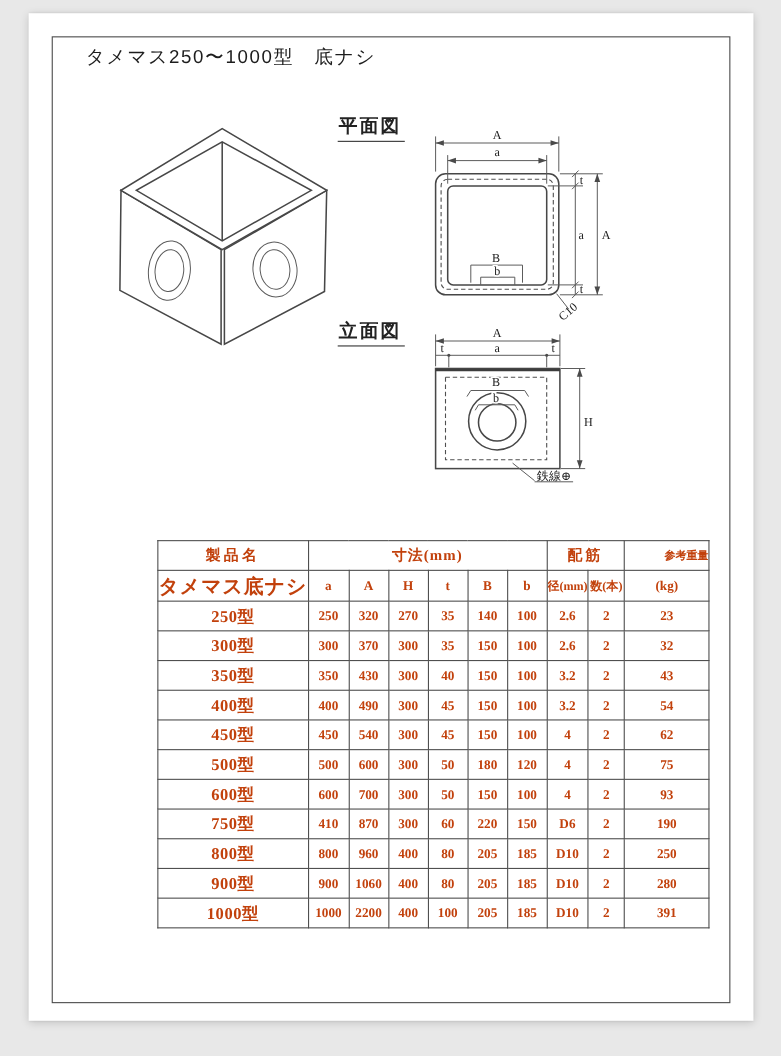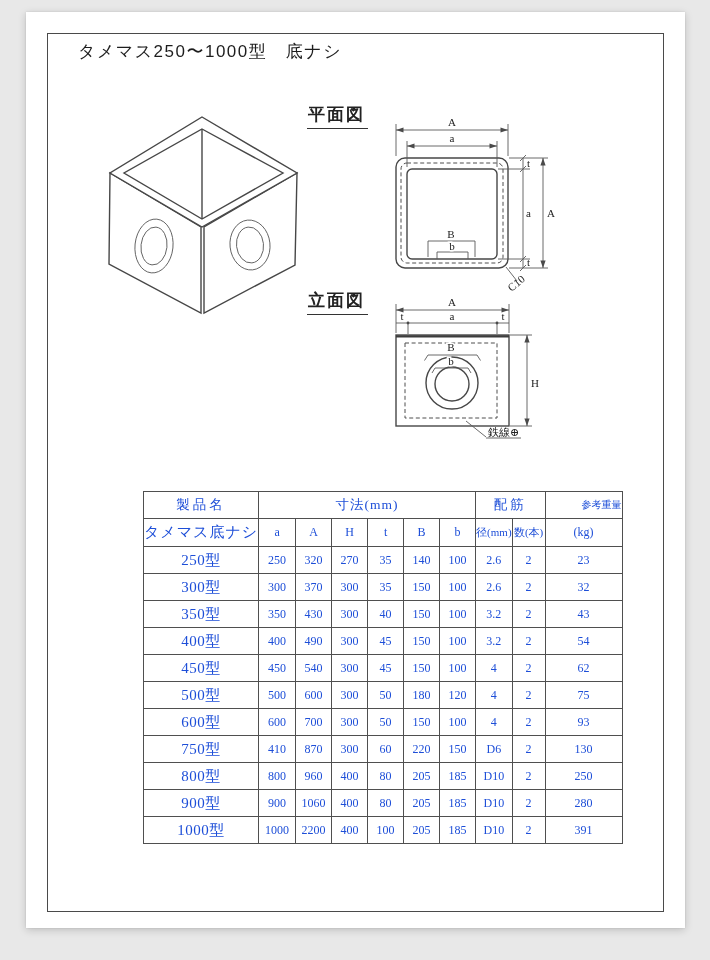--- a/index.html
+++ b/index.html
@@ -17,31 +17,31 @@
   #elev-label{left:307px;top:289px;}
   svg{position:absolute;left:0;top:0;pointer-events:none;}
   svg .geo{stroke:#474747;fill:none;stroke-width:1.4;}
   svg .geof{stroke:#474747;fill:#ffffff;stroke-width:1.4;}
   svg .thin{stroke:#5a5a5a;fill:none;stroke-width:0.9;}
   svg .dash{stroke:#4f4f4f;fill:none;stroke-width:1;stroke-dasharray:4 2.6;}
   svg text{font-family:"Liberation Serif","DejaVu Serif",serif;fill:#222;font-size:11px;}
   svg text.ko{paint-order:stroke;stroke:#ffffff;stroke-width:3px;}
   
   .spec-table{position:absolute;left:143px;top:491px;border-collapse:collapse;
-    table-layout:fixed;background:#fff;color:#1d4ed8;
-    font-family:"Liberation Serif","DejaVu Serif",serif;border:1.6px solid #333;}
+    table-layout:fixed;background:#fff;color:#c2410c;
+    font-family:"Liberation Serif","DejaVu Serif",serif;border:1.6px solid #333;font-weight:bold;}
   .spec-table td{border:1px solid #4f4f4f;text-align:center;vertical-align:middle;
     padding:0;font-size:12px;overflow:hidden;white-space:nowrap;}
   .spec-table tr{height:27px;}
   tr.hdr1{height:27px;}  tr.hdr2{height:28px;}
   td.h-product{font-size:13.5px;letter-spacing:3px;}
   td.h-dims{font-size:13.5px;letter-spacing:1px;}
   td.h-rebar{font-size:13.5px;letter-spacing:3px;}
   td.h-weight{font-size:10px;padding-left:36px;}
-  td.h-series{font-size:15px;letter-spacing:1px;}
+  td.h-series{font-size:18px;letter-spacing:1px;}
   td.h-sub{font-size:12px;}
   td.h-sub-sm{font-size:11px;}
   td.c-name{font-size:15px;letter-spacing:0.5px;}
 </style>
 </head>
 <body>
 
 <div id="stage">
   <div class="paper"></div>
   <div class="frame"></div>
@@ -277,21 +277,21 @@
         <tr>
           <td class="c-name">750型</td>
           <td>410</td>
           <td>870</td>
           <td>300</td>
           <td>60</td>
           <td>220</td>
           <td>150</td>
           <td>D6</td>
           <td>2</td>
-          <td>130</td>
+          <td>190</td>
         </tr>
         <tr>
           <td class="c-name">800型</td>
           <td>800</td>
           <td>960</td>
           <td>400</td>
           <td>80</td>
           <td>205</td>
           <td>185</td>
           <td>D10</td>

